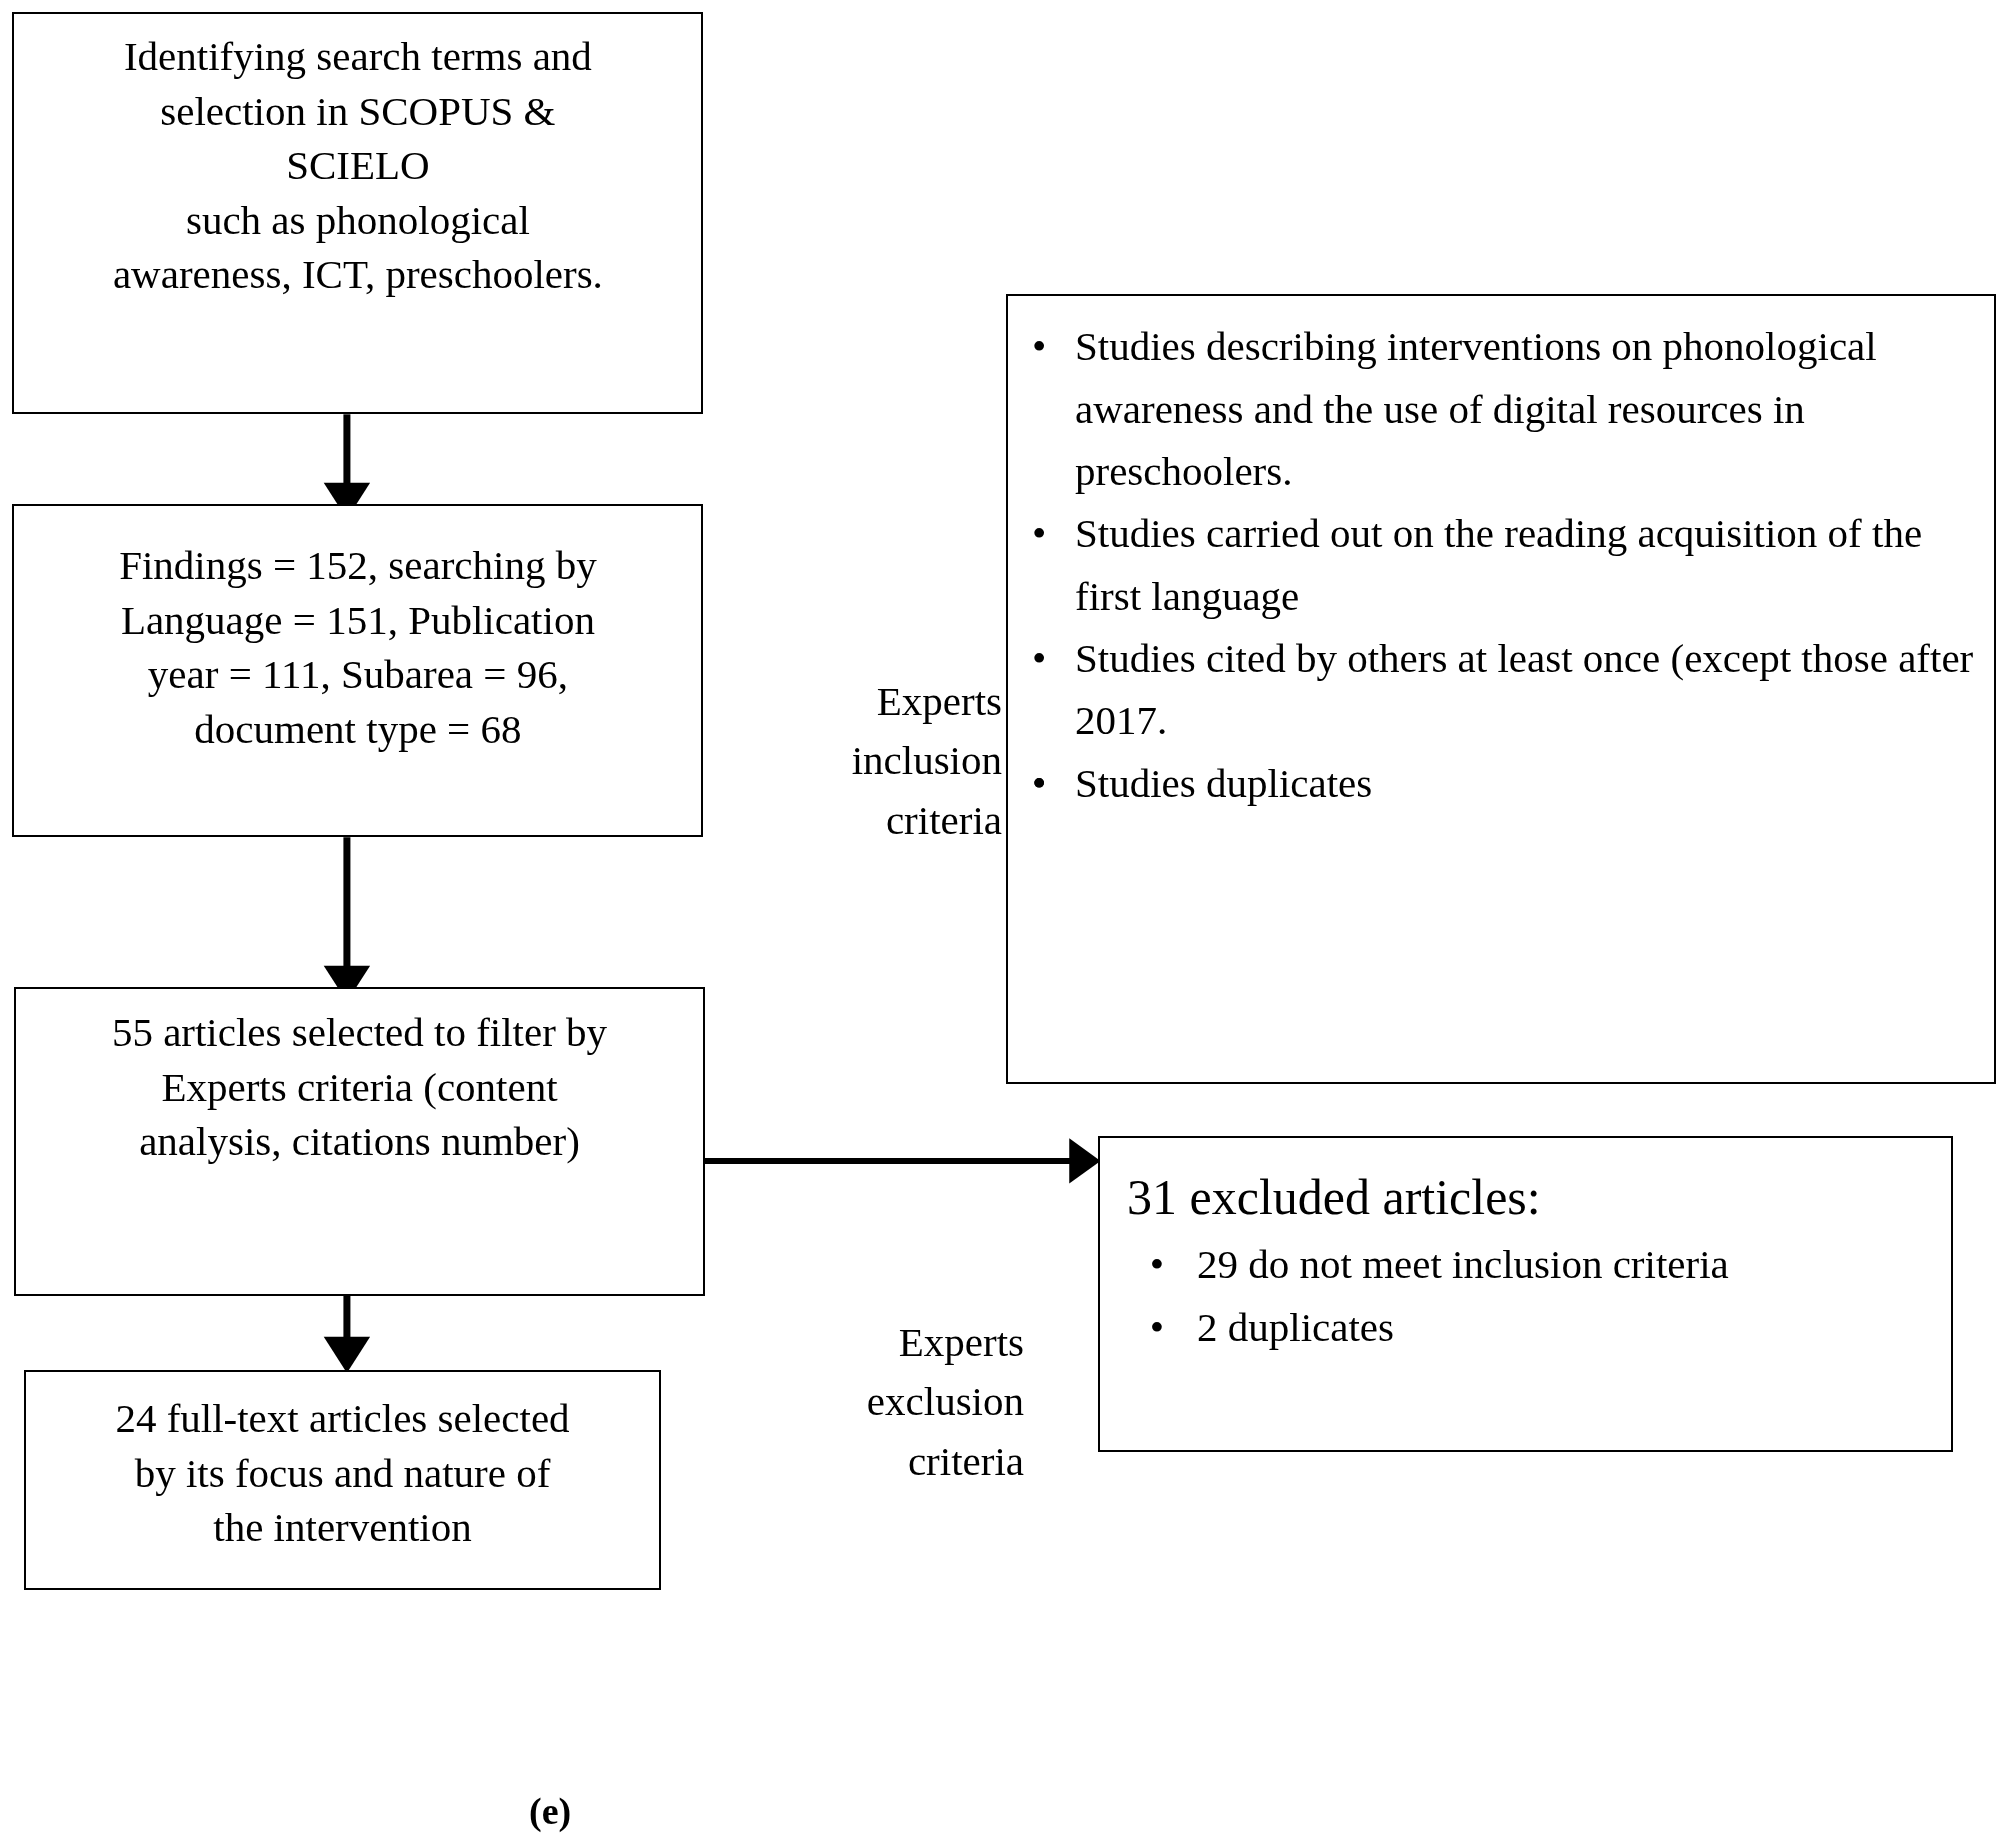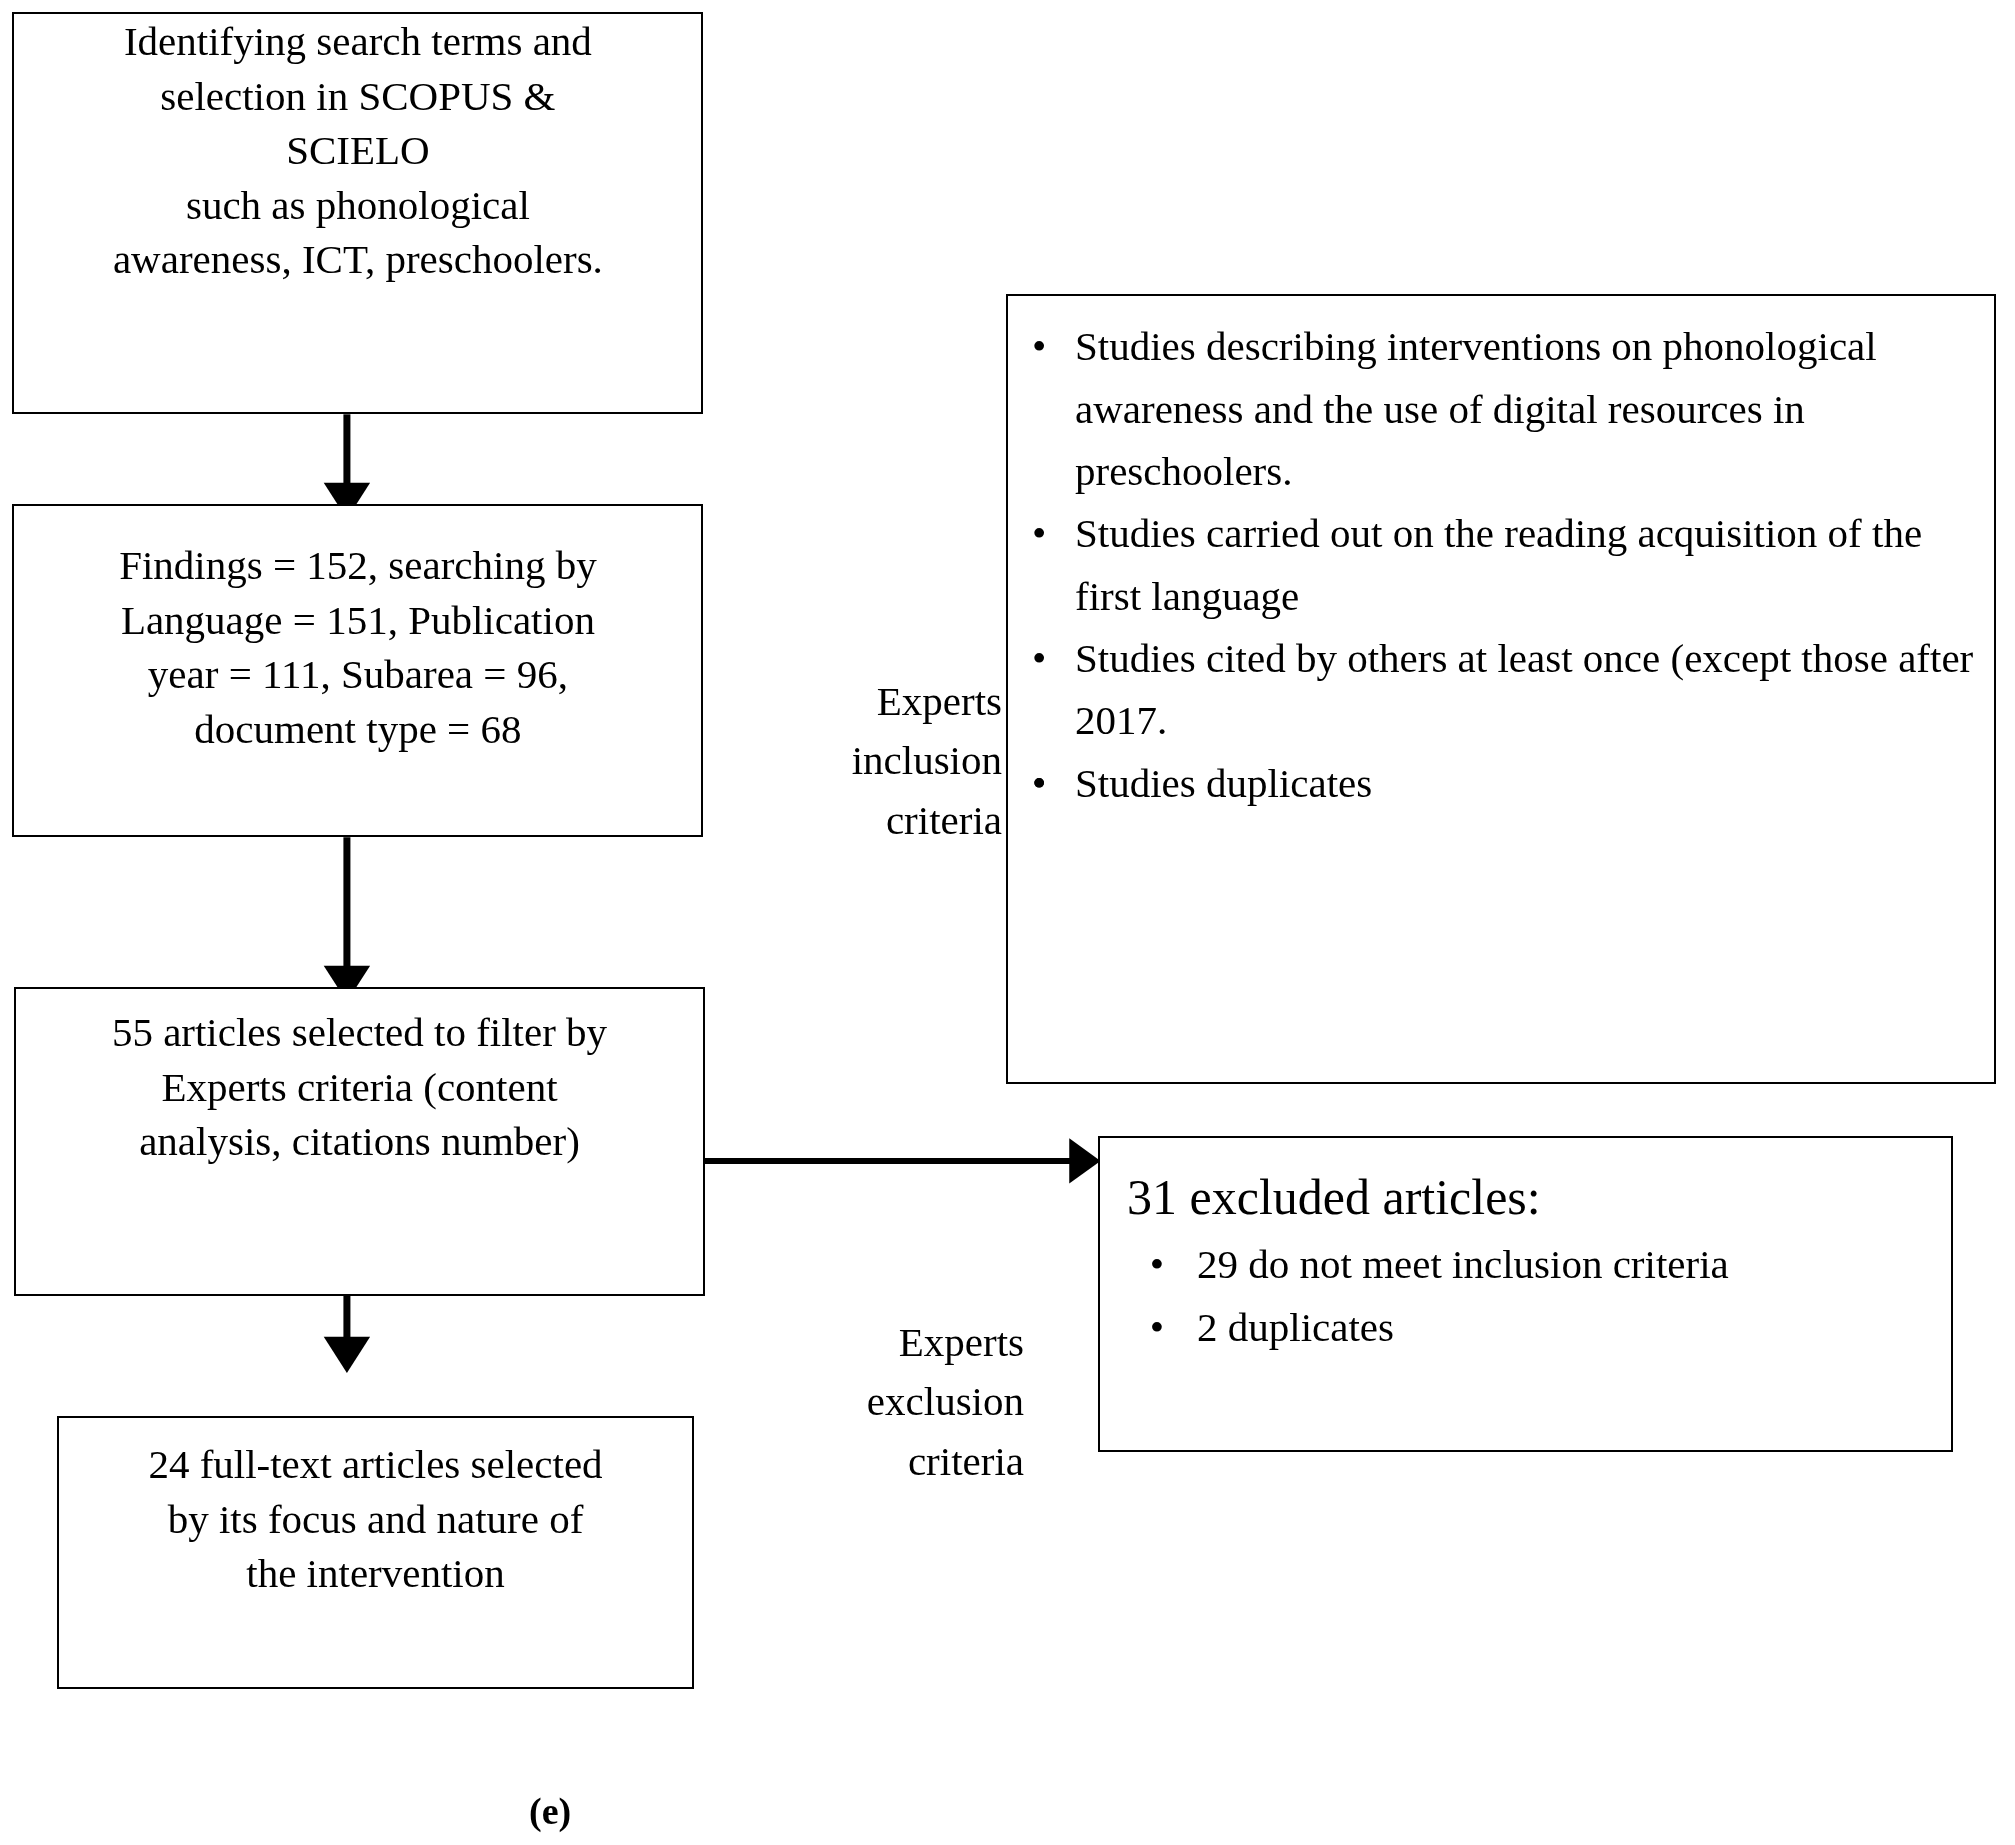--- a/index.html
+++ b/index.html
@@ -21,21 +21,21 @@
     box-sizing: border-box;
     border: 2.7px solid #000000;
     background: #ffffff;
   }
   .box-text {
     text-align: center;
     font-size: 41px;
     line-height: 1.33;
     white-space: pre-line;
   }
-  .box-1 .box-text { }
+  .box-1 .box-text { padding-top: 15px; }
   .box-2 .box-text { padding-top: 32px; }
   .box-3 .box-text { padding-top: 16px; }
   .box-4 .box-text { padding-top: 19.4px; }
 
   .crit-box {
     position: absolute;
     box-sizing: border-box;
     border: 2.7px solid #000000;
     background: #ffffff;
   }
@@ -149,21 +149,21 @@
 year = 111, Subarea = 96,
 document type = 68</div>
   </div>
 
   <div class="box box-3" style="left:14px; top:987px; width:691px; height:309px;">
     <div class="box-text">55 articles selected to filter by
 Experts criteria (content
 analysis, citations number)</div>
   </div>
 
-  <div class="box box-4" style="left:57px; top:1370px; width:637px; height:273px;margin-top:46px;">
+  <div class="box box-4" style="left:24px; top:1370px; width:637px; height:220px;">
     <div class="box-text">24 full-text articles selected
 by its focus and nature of
 the intervention</div>
   </div>
 
   <div class="crit-box" style="left:1006px; top:294px; width:990px; height:790px; padding:19.4px 16px 0 0;">
     <ul class="crit-list">
       <li>
         <span class="bullet">•</span>
         <span>Studies describing interventions on phonological awareness and the use of digital resources in preschoolers.</span>

